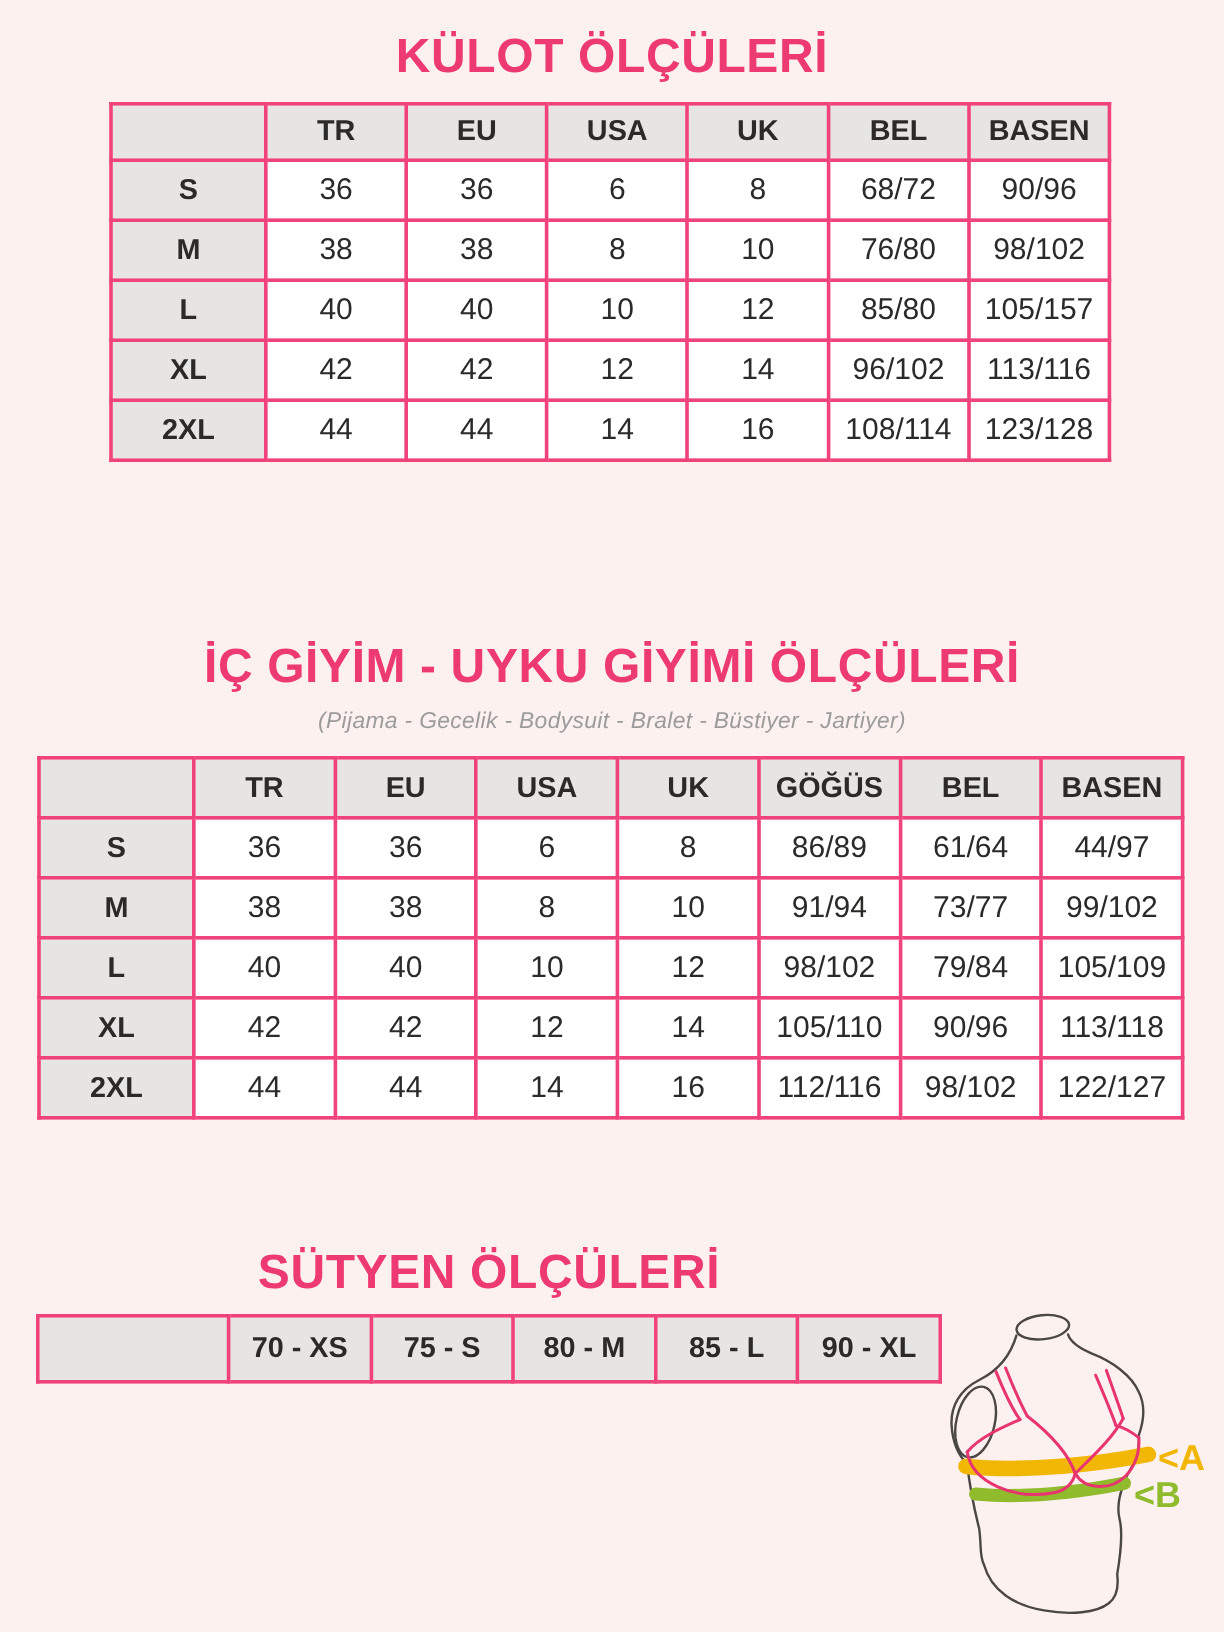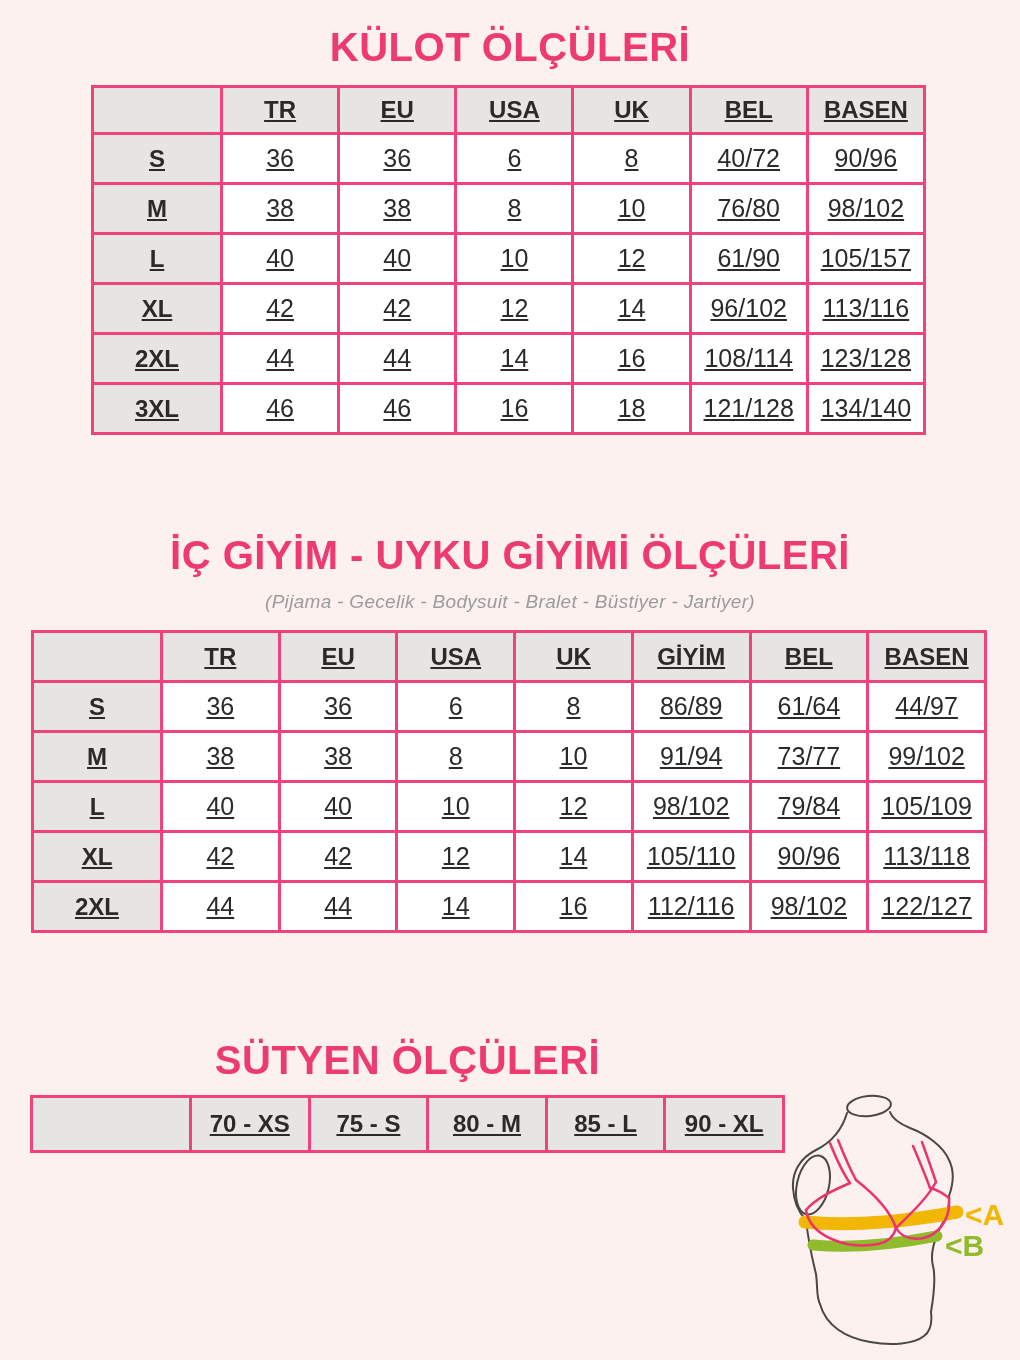--- a/index.html
+++ b/index.html
@@ -13,21 +13,20 @@
     font-size:40px;font-weight:700;color:#ed3a72;letter-spacing:.5px;
     line-height:1.05;white-space:nowrap;
   }
   .subtitle{
     position:absolute;left:0;width:1020px;text-align:center;
     font-size:19px;font-style:italic;color:#9b9b9b;letter-spacing:.3px;
   }
   table{
     position:absolute;border-collapse:collapse;table-layout:fixed;
     background:#fdf1f0;
-    text-decoration:underline;
   }
   th,td{
     border:3px solid #f0437b;text-align:center;vertical-align:middle;
     overflow:hidden;padding:0 4px;
   }
   thead th{background:#e6e5e3;font-size:24px;font-weight:700;color:#2b2a29;}
   tbody th{background:#e6e5e3;font-size:24px;font-weight:700;color:#2b2a29;line-height:1.15;}
   td{background:#ffffff;font-size:25px;font-weight:400;color:#2b2a29;}
 
   #table-kulot{left:91px;top:85px;width:835px;}
@@ -69,84 +68,75 @@
         <th>BASEN</th>
       </tr>
     </thead>
     <tbody>
       <tr>
         <th>S</th>
         <td>36</td>
         <td>36</td>
         <td>6</td>
         <td>8</td>
-        <td>40/72</td>
+        <td>68/72</td>
         <td>90/96</td>
       </tr>
       <tr>
         <th>M</th>
         <td>38</td>
         <td>38</td>
         <td>8</td>
         <td>10</td>
         <td>76/80</td>
         <td>98/102</td>
       </tr>
       <tr>
         <th>L</th>
         <td>40</td>
         <td>40</td>
         <td>10</td>
         <td>12</td>
-        <td>61/90</td>
+        <td>85/80</td>
         <td>105/157</td>
       </tr>
       <tr>
         <th>XL</th>
         <td>42</td>
         <td>42</td>
         <td>12</td>
         <td>14</td>
         <td>96/102</td>
         <td>113/116</td>
       </tr>
       <tr>
         <th>2XL</th>
         <td>44</td>
         <td>44</td>
         <td>14</td>
         <td>16</td>
         <td>108/114</td>
         <td>123/128</td>
-      </tr>
-      <tr>
-        <th>3XL</th>
-        <td>46</td>
-        <td>46</td>
-        <td>16</td>
-        <td>18</td>
-        <td>121/128</td>
-        <td>134/140</td>
       </tr>
     </tbody>
   </table>
 
 <div class="title" id="title-icgiyim">İÇ GİYİM - UYKU GİYİMİ ÖLÇÜLERİ</div>
 
 <div class="subtitle" id="subtitle-icgiyim">(Pijama - Gecelik - Bodysuit - Bralet - Büstiyer - Jartiyer)</div>
 
 <table id="table-icgiyim">
     <thead>
       <tr>
         <th></th>
         <th>TR</th>
         <th>EU</th>
         <th>USA</th>
         <th>UK</th>
-        <th>GİYİM</th>
+        <th>GÖĞÜS</th>
         <th>BEL</th>
         <th>BASEN</th>
       </tr>
     </thead>
     <tbody>
       <tr>
         <th>S</th>
         <td>36</td>
         <td>36</td>
         <td>6</td>

